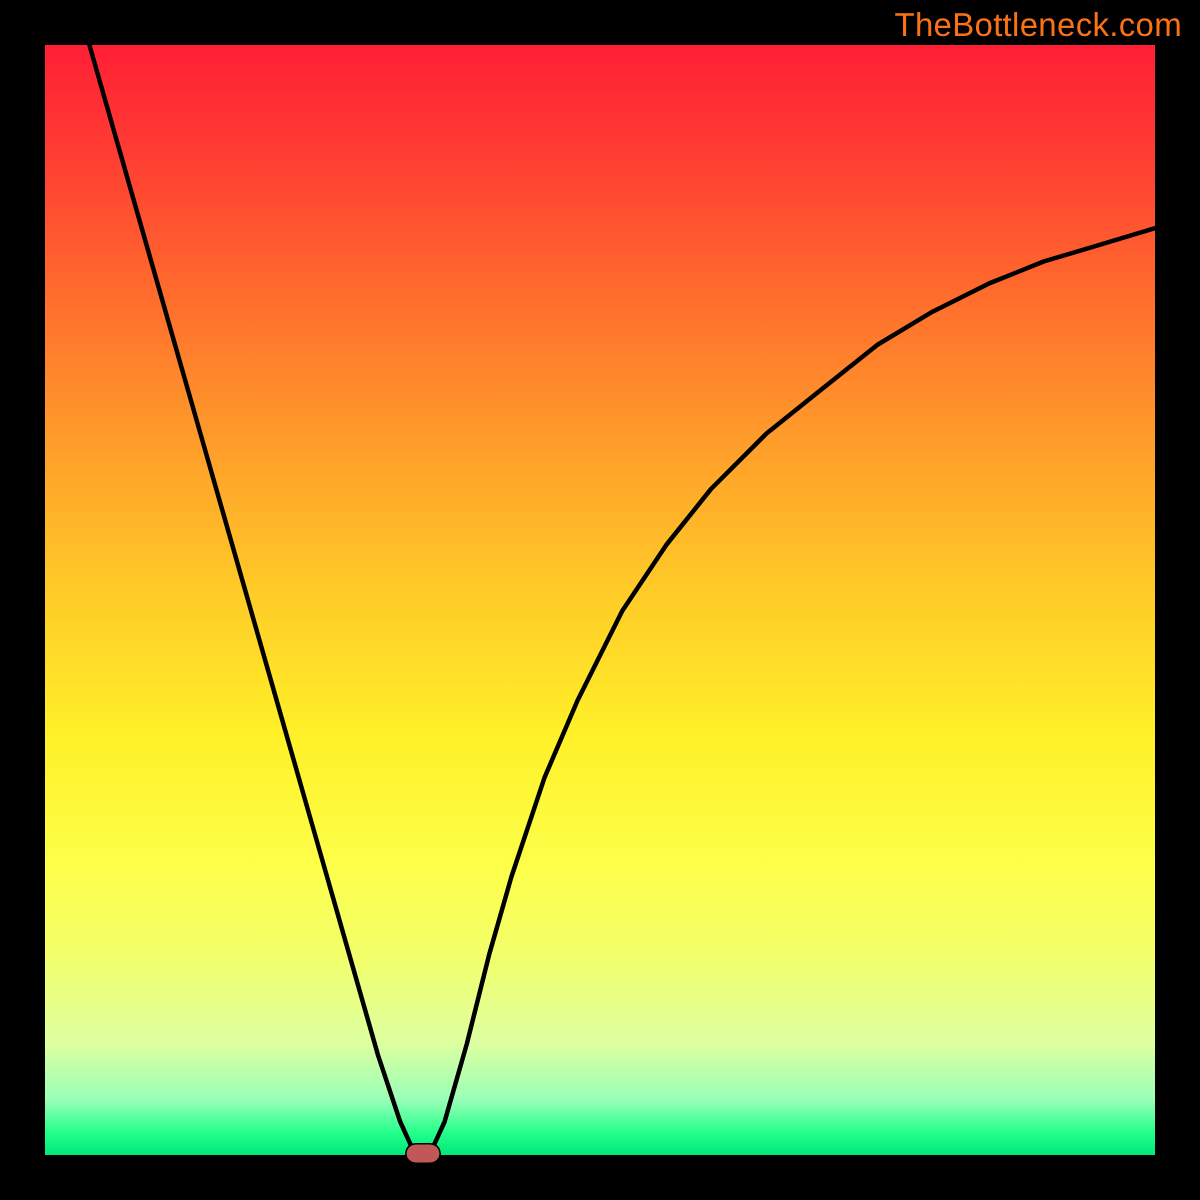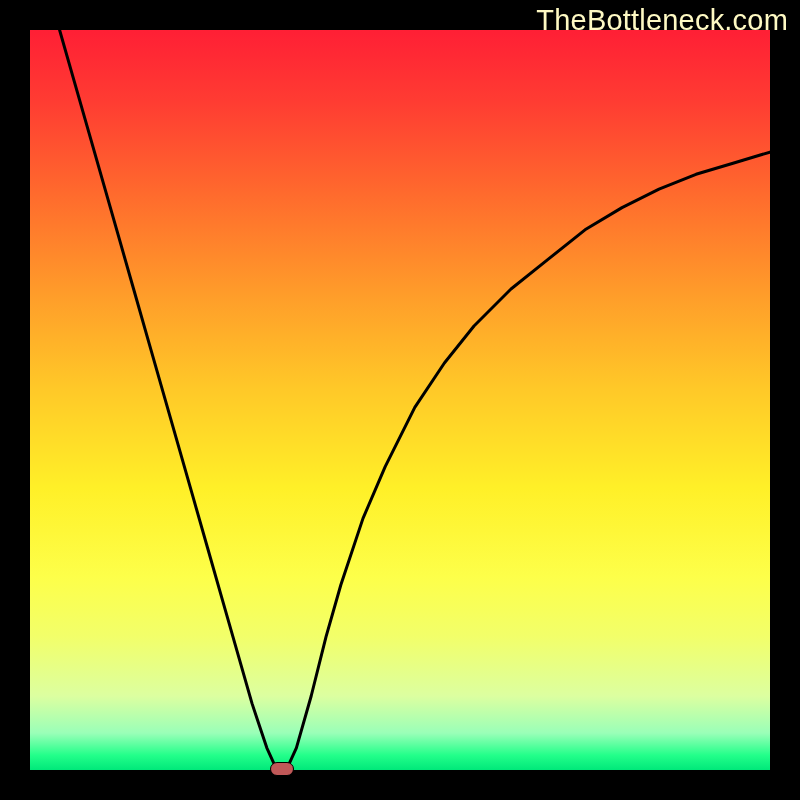--- a/index.html
+++ b/index.html
@@ -49,22 +49,22 @@
     height: 14px;
     border-radius: 7px;
     background: #c05858;
     border: 1px solid #000;
     transform: translate(-50%, -50%);
   }
   .watermark {
     position: absolute;
     top: 4px;
     right: 12px;
-    color: #fef9c3;
-    font-size: 29px;
+    color: #f97316;
+    font-size: 22px;
     font-weight: 500;
     letter-spacing: 0.2px;
   }
 </style>
 </head>
 <body>
 
 <div class="plot-area">
   <div class="gradient"></div>
   <svg class="curve-svg" viewBox="0 0 740 740" preserveAspectRatio="none">

